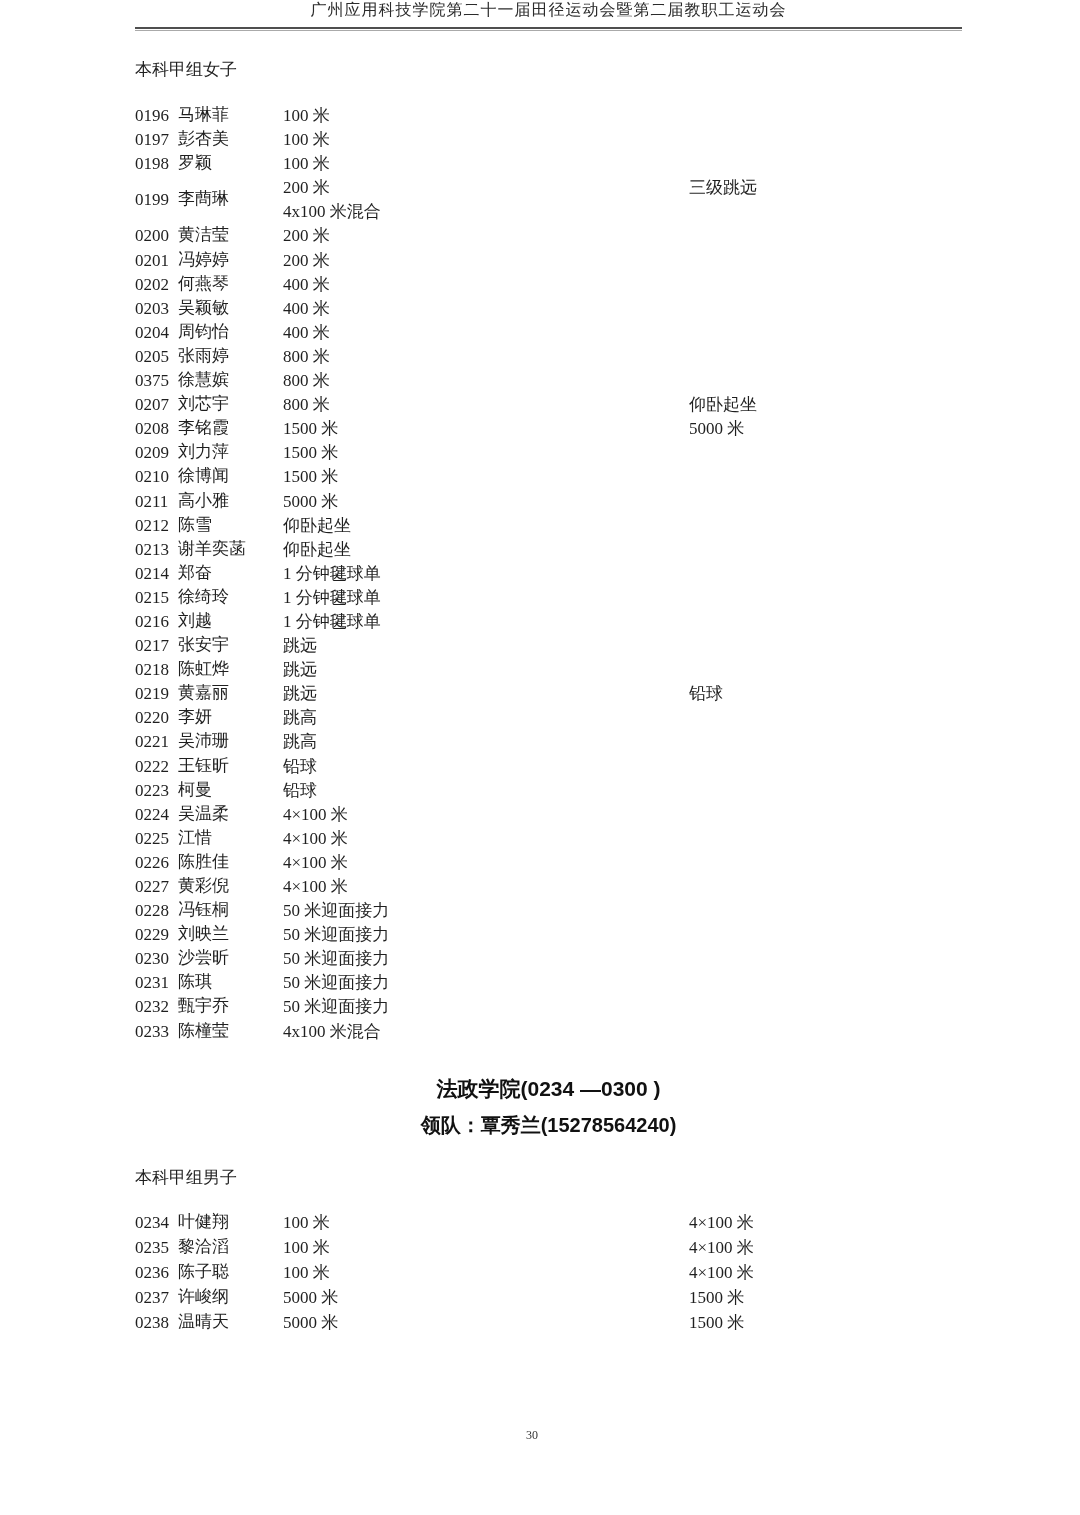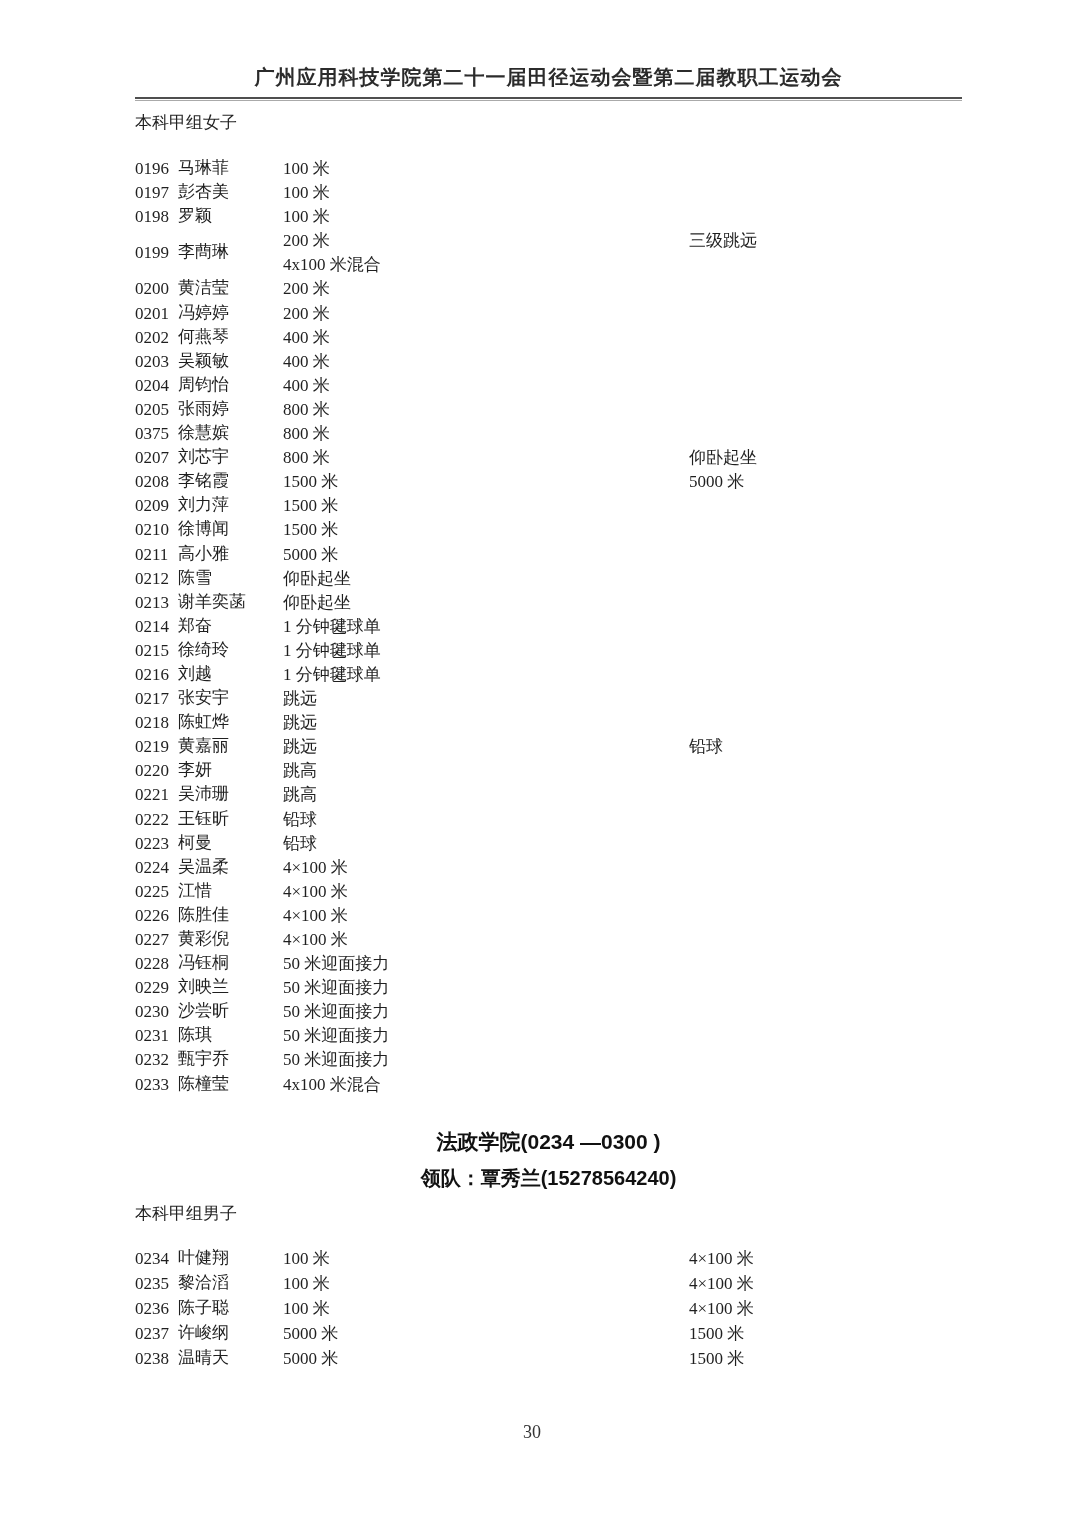--- a/index.html
+++ b/index.html
@@ -3,29 +3,27 @@
 <meta charset="utf-8">
 <style>
   html,body{margin:0;padding:0;background:#e8e8e8;}
   .page{
     width:1080px;height:1515px;background:#ffffff;position:relative;
     margin:0 auto;overflow:hidden;
     font-family:"Liberation Serif","DejaVu Serif",serif;color:#1f1f1f;
   }
   .content{margin:0 118px 0 135px;}
   .doc-header-title{
-    text-align:center;font-size:20px;letter-spacing:1px;color:#2b2b2b;
-    padding-top:64px;
-    font-weight:bold;
+    text-align:center;font-size:16px;letter-spacing:1px;color:#2b2b2b;
   }
   .header-rule{
     margin-top:6px;height:1px;
     border-top:2px solid #4f4f4f;border-bottom:1px solid #aaaaaa;
   }
-  .group-label{font-size:17px;margin-top:10px;}
+  .group-label{font-size:17px;margin-top:27px;}
   .roster{margin-top:23px;font-size:17px;line-height:24.1px;}
   .roster .row{display:grid;grid-template-columns:43px 105px 362px 1fr;}
   .roster .row.multi .c-no,
   .roster .row.multi .c-name{align-self:center;}
   .c-no{white-space:nowrap;}
   .c-name{white-space:nowrap;font-family:Liberation Mono, monospace;}
   .c-events div{white-space:nowrap;}
   .c-extra{white-space:nowrap;margin-left:44px;}
   .college-title{
     margin-top:31px;text-align:center;
@@ -34,21 +32,21 @@
   }
   .leader-line{
     margin-top:9px;display:flex;justify-content:center;gap:32px;
     font-family:"Liberation Sans","DejaVu Sans",sans-serif;
     font-size:20px;font-weight:bold;color:#111;
   }
   .roster-men{margin-top:21px;font-size:17px;line-height:25px;}
   .roster-men .row{display:grid;grid-template-columns:43px 105px 362px 1fr;}
   .page-number{
     position:absolute;left:0;right:16px;bottom:72px;text-align:center;
-    font-size:18px;color:#333;
+    font-size:12px;color:#333;
   }
 </style>
 </head>
 <body>
 
 <div class="page">
   <div class="content">
 
     <div class="doc-header-title">广州应用科技学院第二十一届田径运动会暨第二届教职工运动会</div>
     <div class="header-rule"></div>

